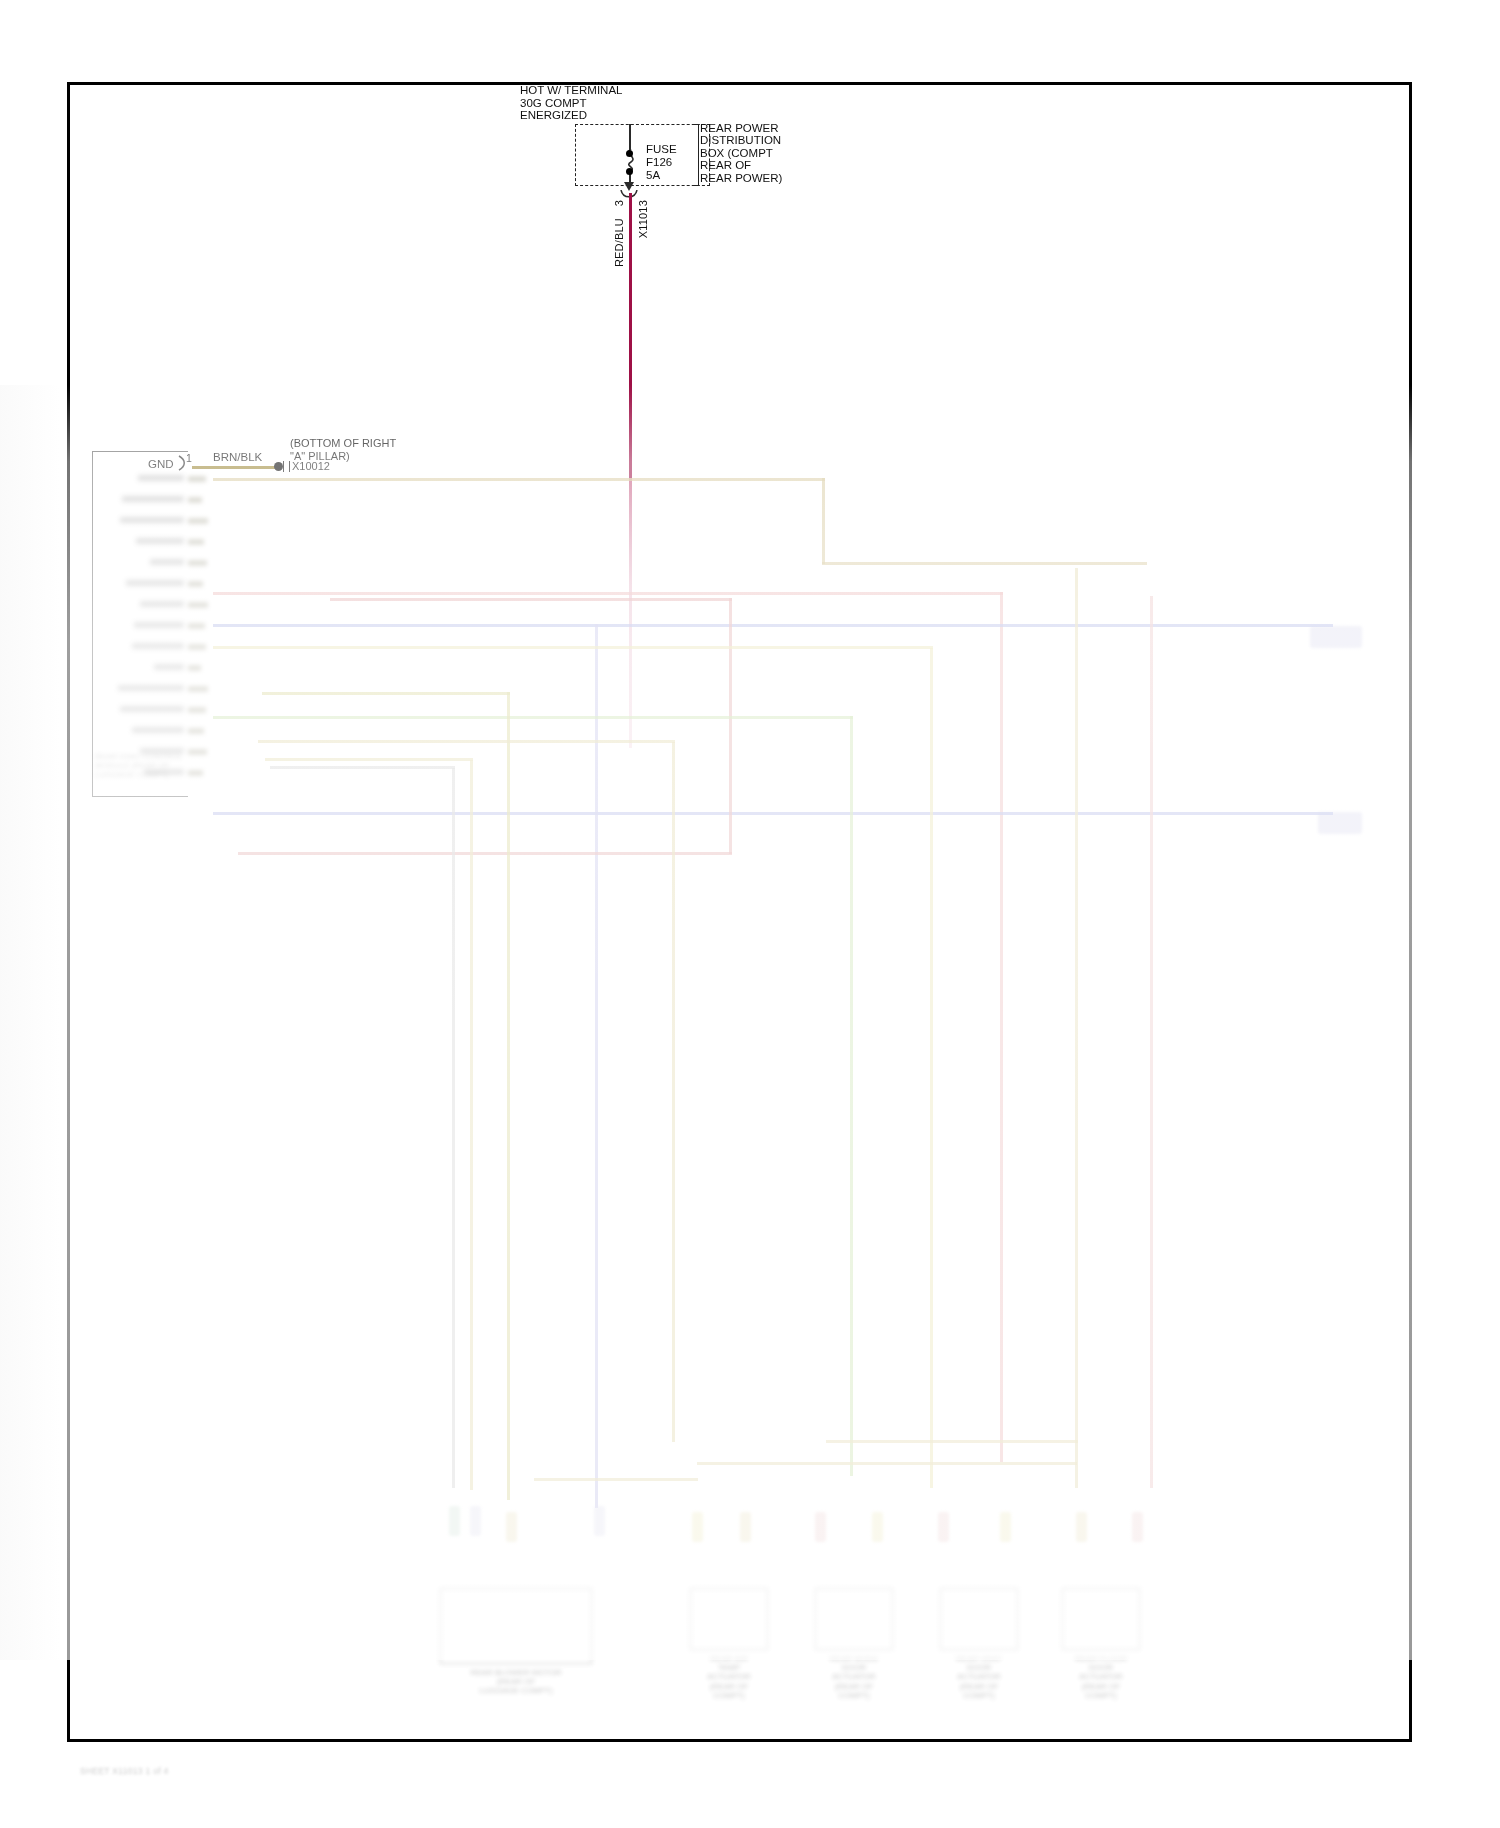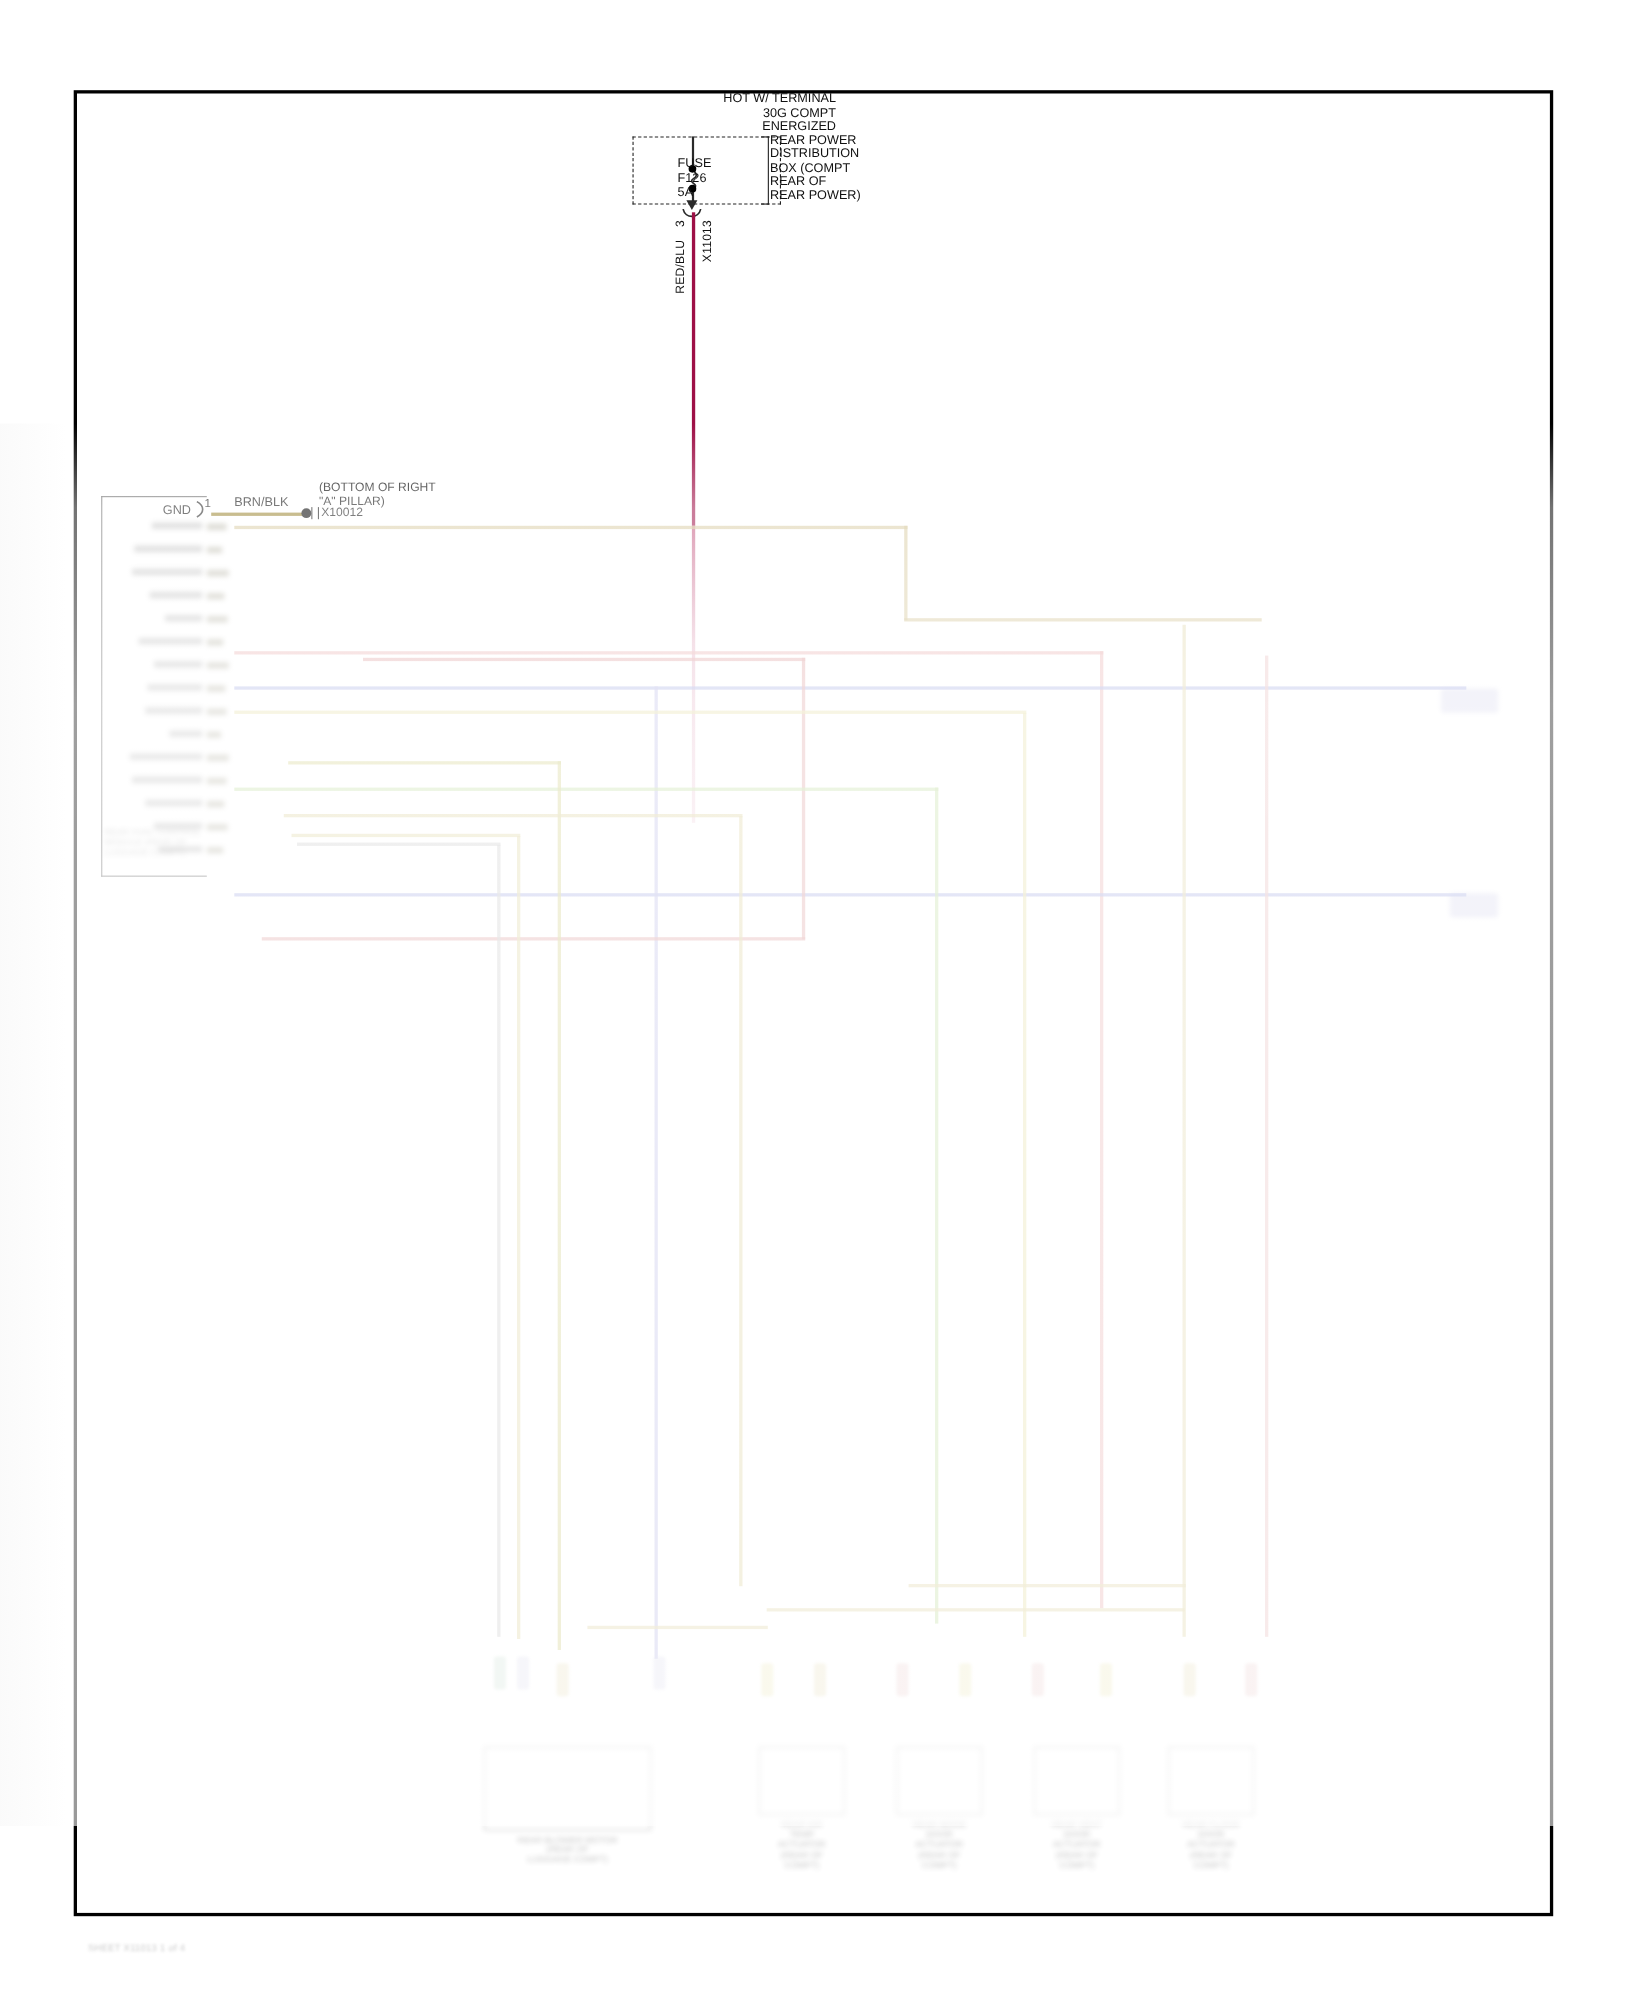--- a/index.html
+++ b/index.html
@@ -28,33 +28,33 @@
   #fuse-box{
     position:absolute;
     left:575px; top:124px;
     width:135px; height:62px;
     border:1.7px dashed #222;
     box-sizing:border-box;
     background:transparent;
   }
   #fuse-title{
     position:absolute;left:520px;top:84px;width:240px;
-    text-align:right;font-size:11.5px;line-height:12.6px;color:#111;
+    text-align:left;font-size:11.5px;line-height:12.6px;color:#111;
   }
   #fuse-stem{position:absolute;left:629px;top:124px;width:1.6px;height:26px;background:#2a2a2a;}
   #fuse-squiggle{position:absolute;left:623px;top:149px;width:16px;height:22px;}
   #fuse-stem2{position:absolute;left:629px;top:171px;width:1.6px;height:15px;background:#2a2a2a;}
   #fuse-arrow{
     position:absolute;left:624px;top:182px;
     width:0;height:0;border-left:5.5px solid transparent;border-right:5.5px solid transparent;
     border-top:9px solid #2a2a2a;
   }
   #fuse-dot-a{left:626px;top:150px;}
   #fuse-dot-b{left:626px;top:168px;}
-  #fuse-label{position:absolute;left:616px;top:143px;font-size:11.5px;line-height:13.2px;color:#111;}
+  #fuse-label{position:absolute;left:646px;top:143px;font-size:11.5px;line-height:13.2px;color:#111;}
 
   
   #rpdb-bracket{position:absolute;left:692px;top:124px;width:7px;height:62px;border:1.6px solid #222;border-left:none;box-sizing:border-box;}
   #rpdb-caption{position:absolute;left:700px;top:122px;font-size:11.5px;line-height:12.4px;color:#111;}
 
   
   #redblu-wire{
     position:absolute;left:629px;top:193px;width:2.6px;height:285px;
     background:#9e1046;
   }

